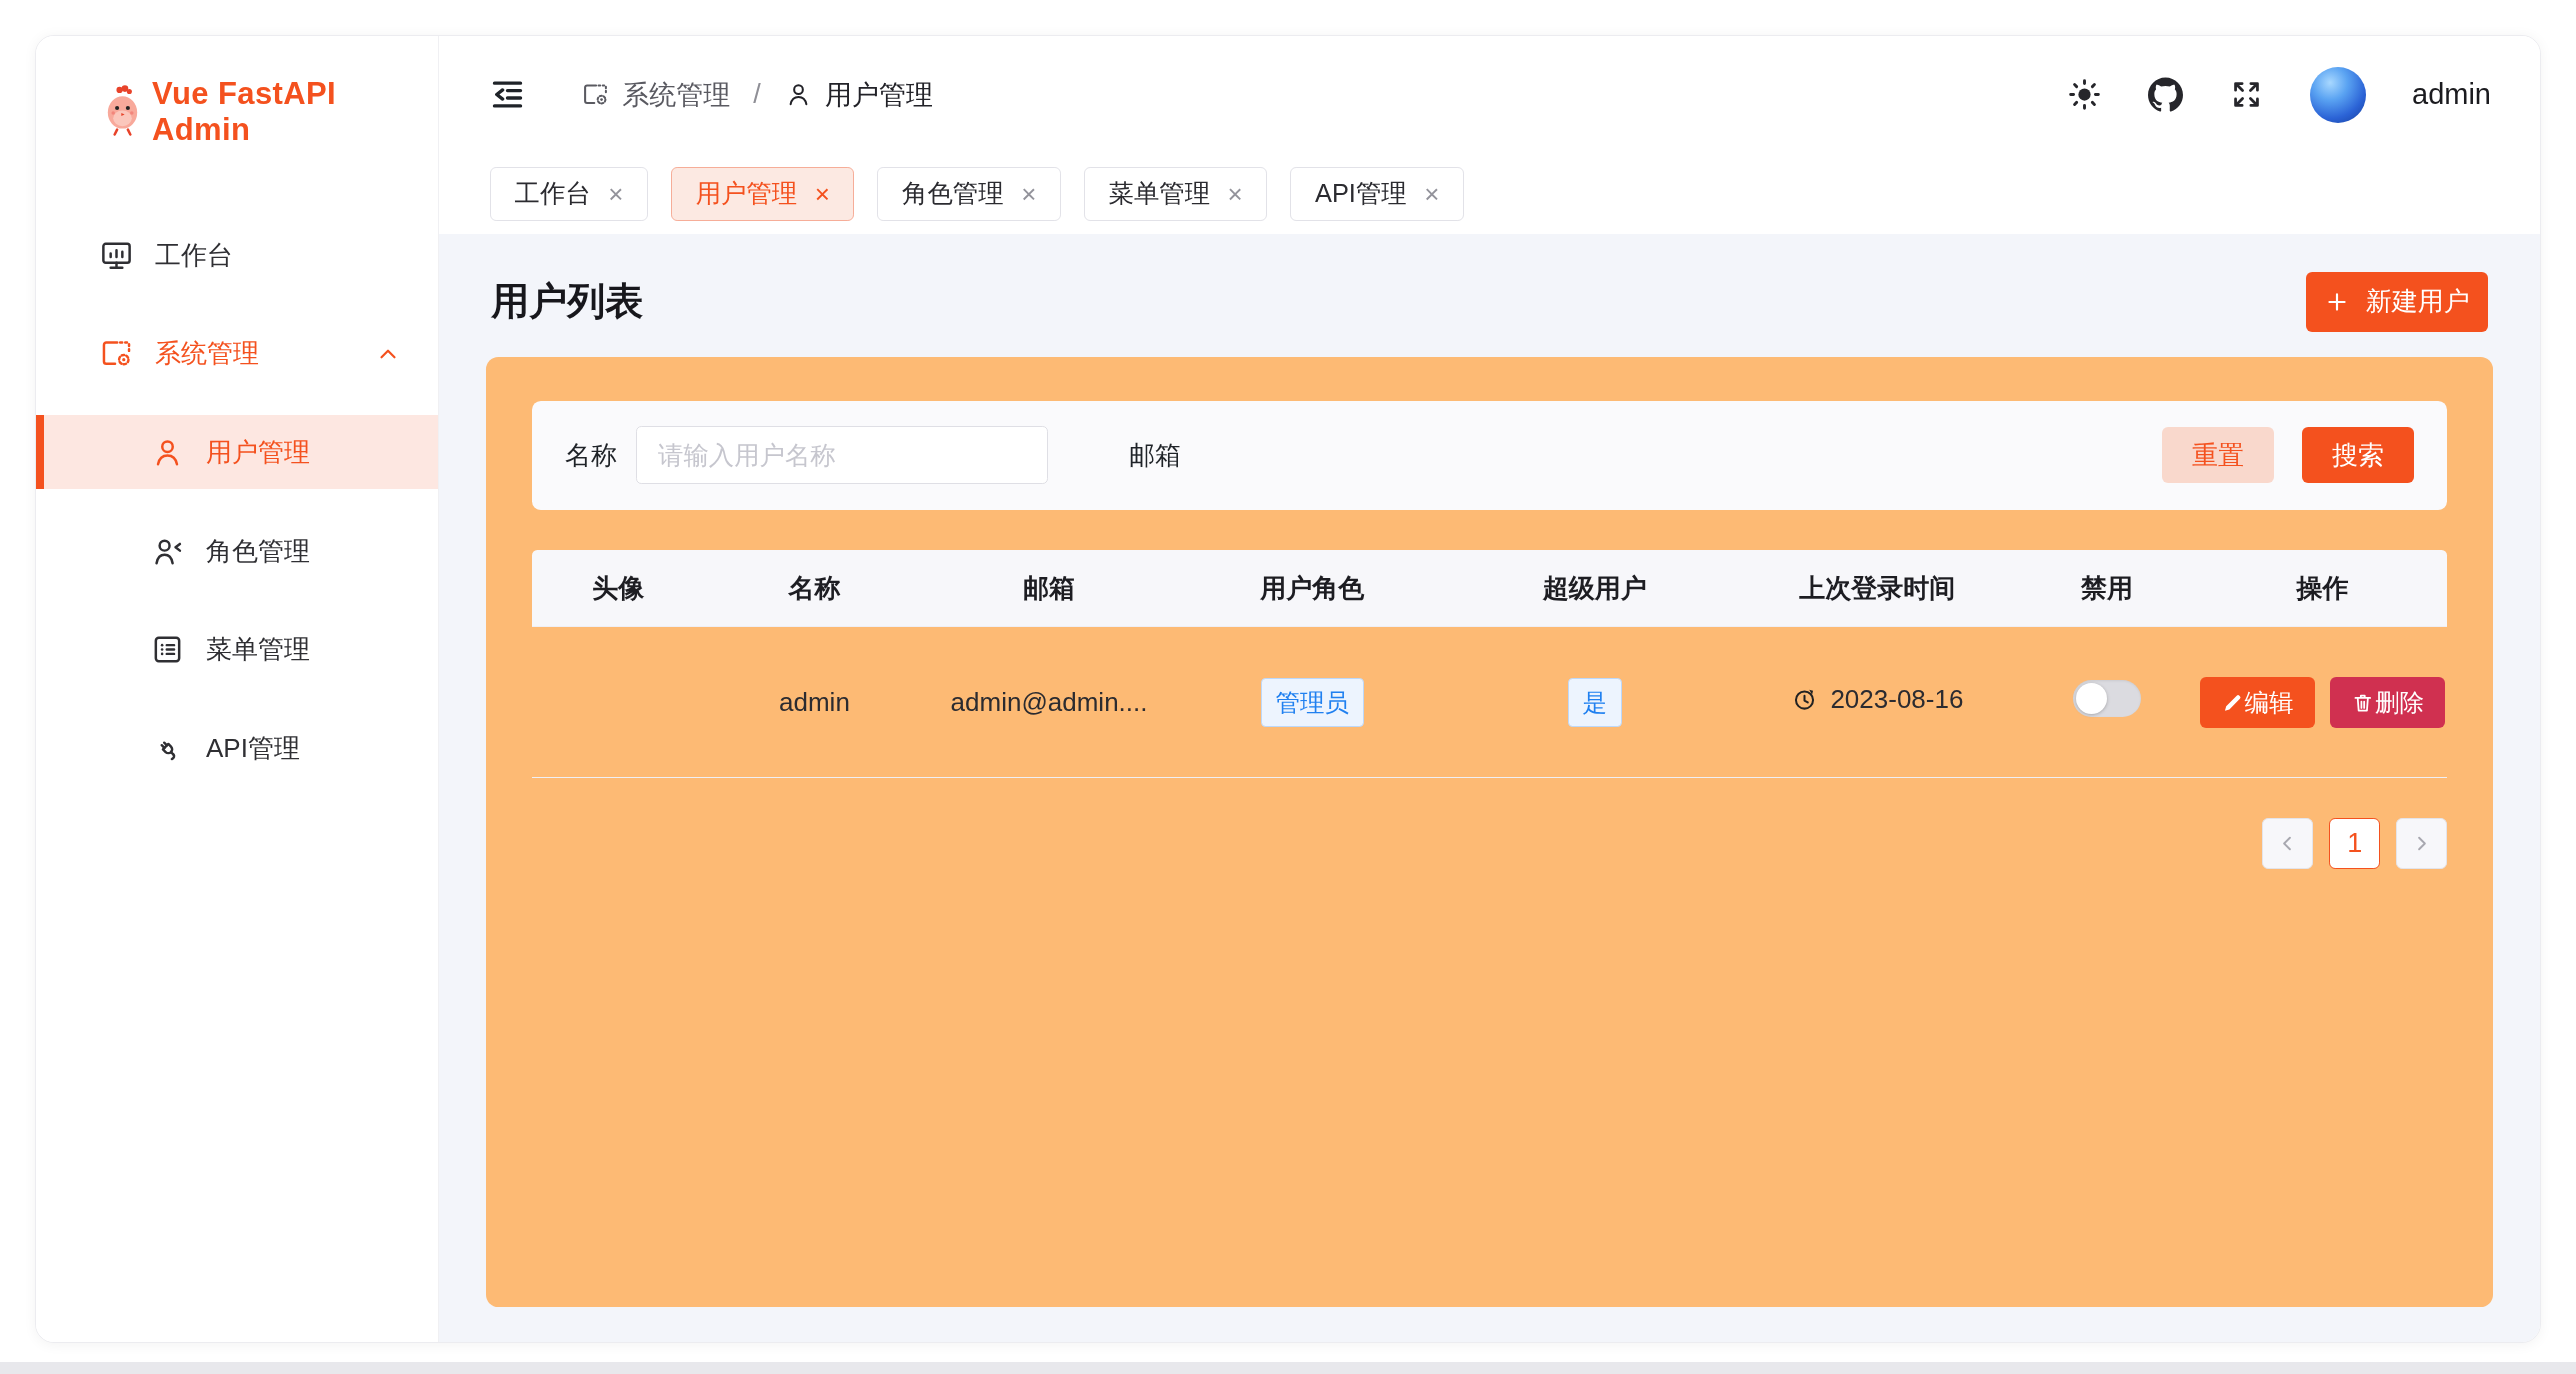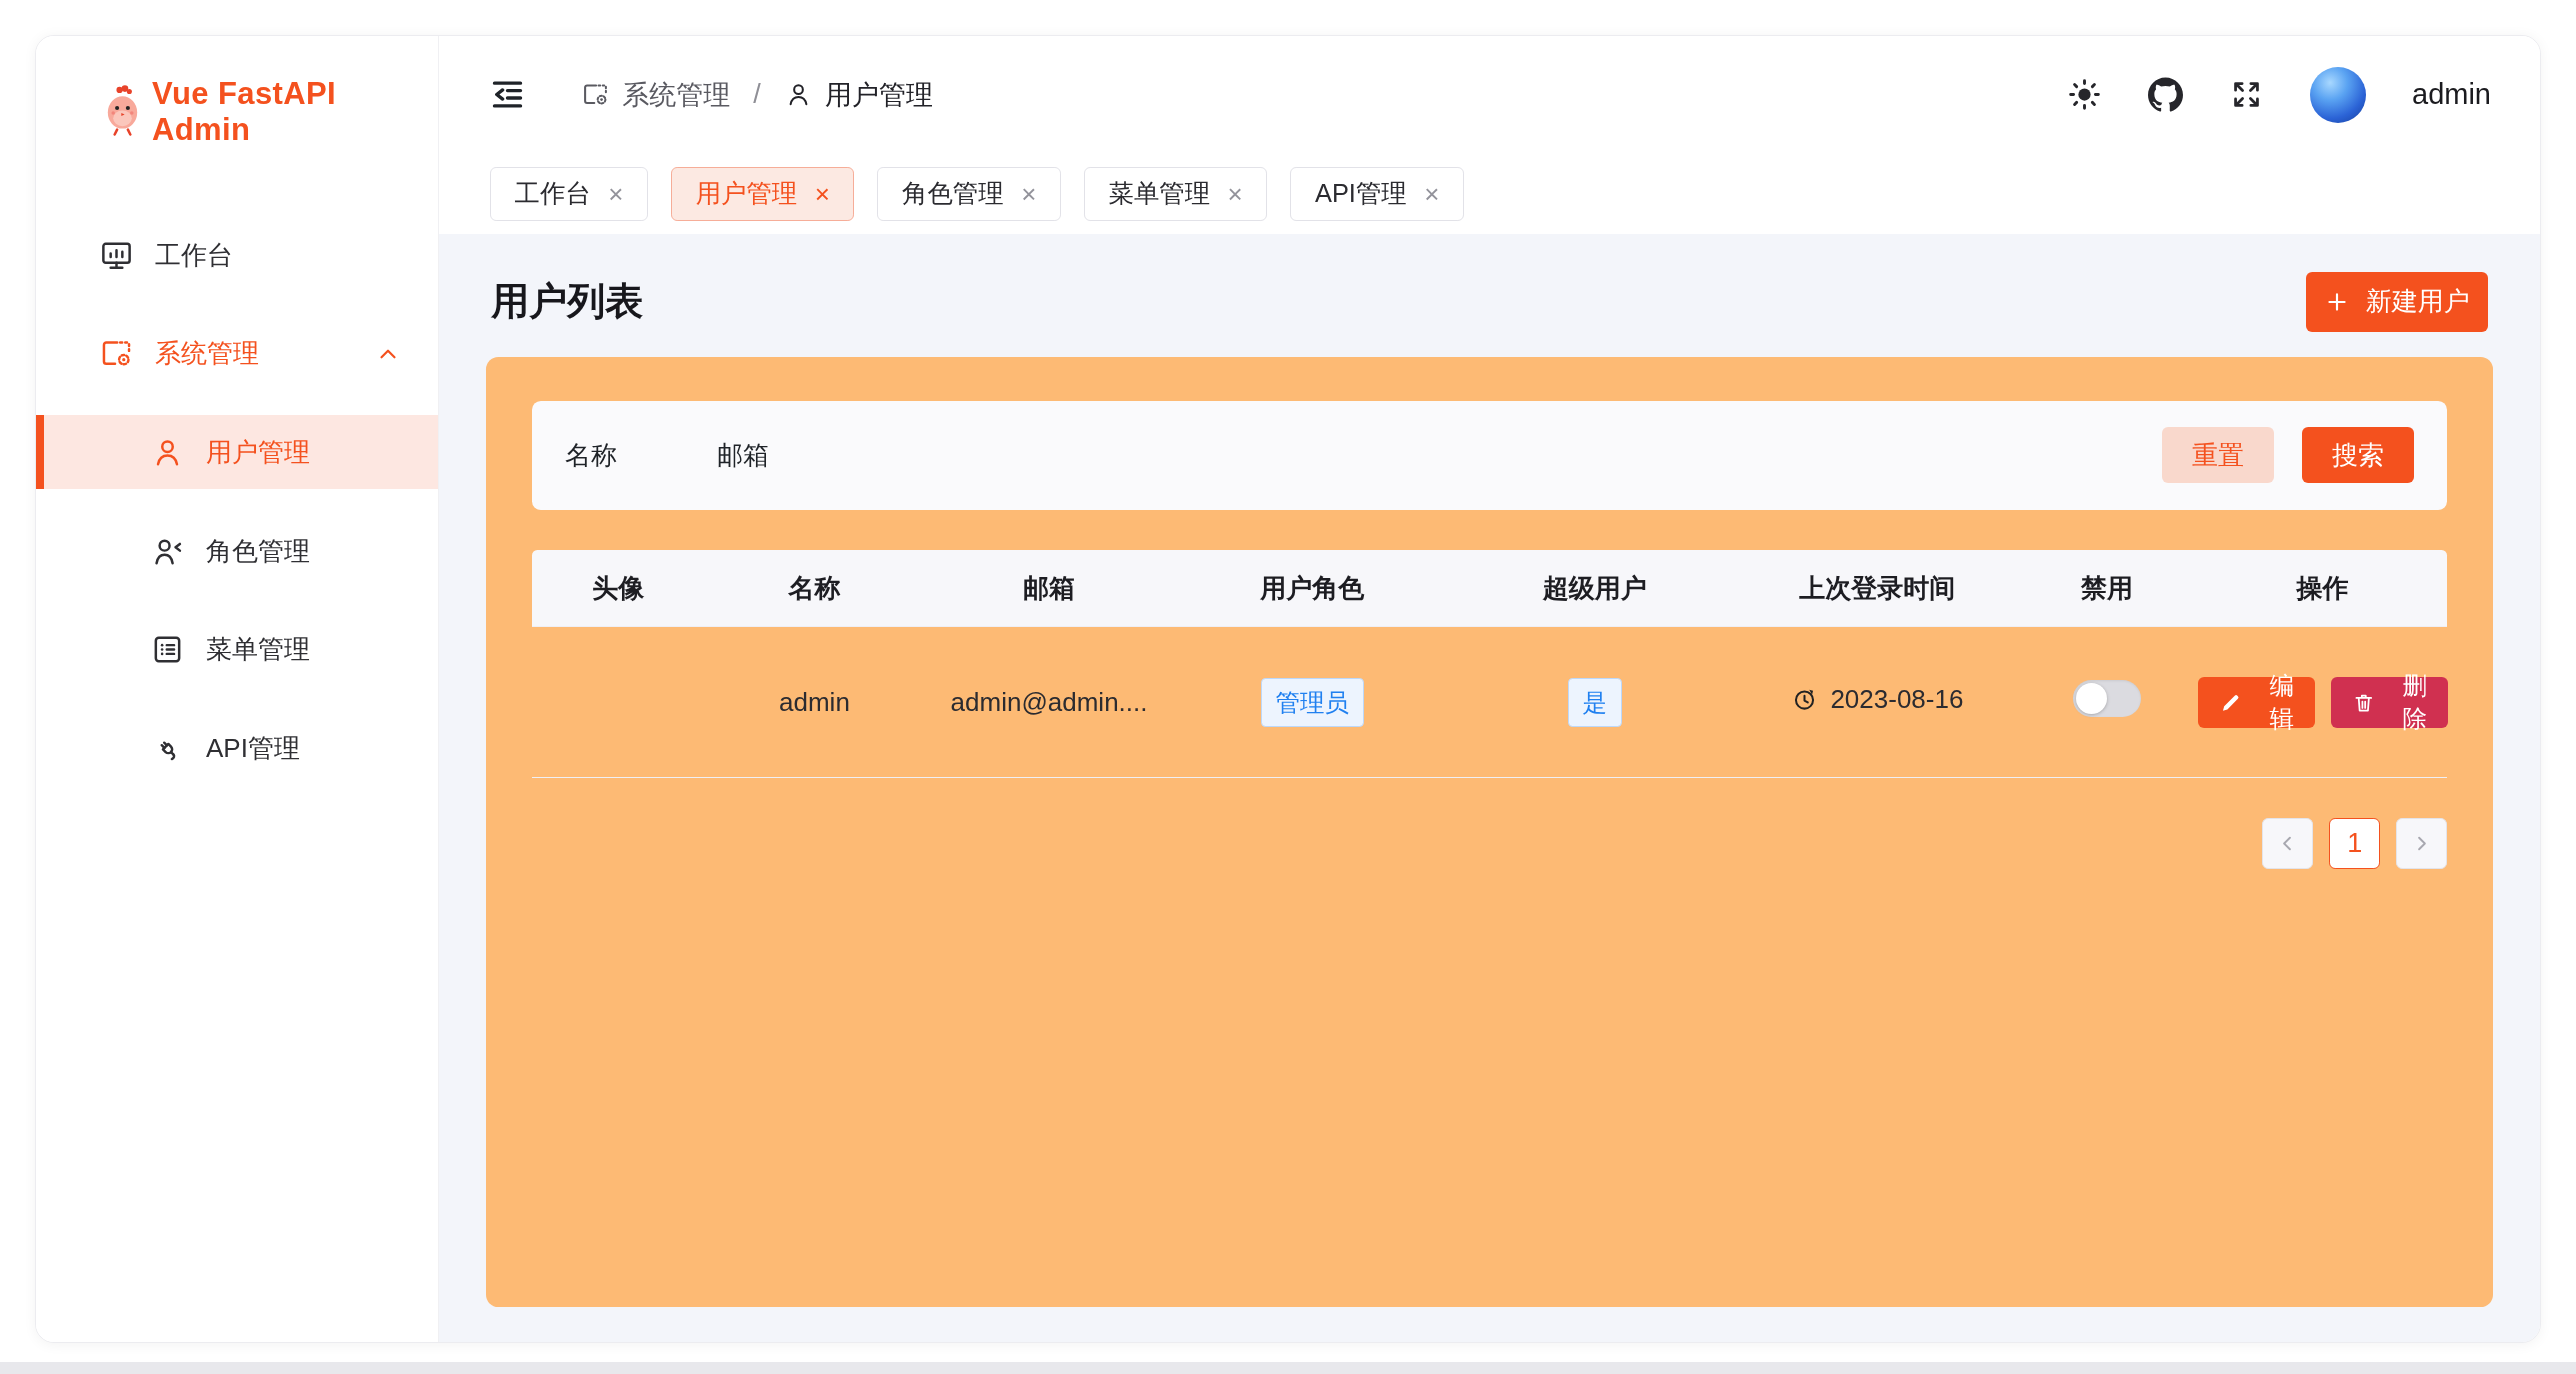--- a/index.html
+++ b/index.html
@@ -79,21 +79,21 @@
   .users td { height:151px; border-bottom:0.9px solid #EFEFF5; font-size:26px; color:#2b2b30; text-align:center; vertical-align:middle; }
   .tag { display:inline-block; padding:7px 14px; font-size:24.5px; color:var(--info);
     background:#EDF4FE; border:0.9px solid #BCD8FA; border-radius:4.4px; cursor:pointer; }
   .login-cell { display:inline-flex; align-items:center; gap:12.3px; }
   .login-cell svg { width:27px; height:27px; color:#222; }
   .switch { display:inline-block; width:68px; height:37px; border-radius:18.4px; background:#DBDBE0;
     position:relative; cursor:pointer; box-shadow:inset 0 0.9px 2.6px rgba(0,0,0,.08); }
   .knob { position:absolute; left:2.6px; top:2.6px; width:31.5px; height:31.5px; border-radius:50%; background:#fff;
     box-shadow:0 0.9px 3.5px rgba(0,0,0,.25); }
   .row-actions { display:inline-flex; gap:15.8px; }
-  .btn-edit, .btn-del { height:51px; display:inline-flex; align-items:center; gap:27px; padding:0 21px;
+  .btn-edit, .btn-del { height:51px; display:inline-flex; align-items:center; gap:0; padding:0 21px;
     border:none; border-radius:6.1px; color:#fff; font-size:24.5px; cursor:pointer; font-family:inherit; }
   .btn-edit { background:var(--primary); }
   .btn-del { background:var(--danger); }
   .btn-edit svg, .btn-del svg { width:23.6px; height:23.6px; }
 
   .pagination { margin-top:40px; display:flex; justify-content:flex-end; gap:15.8px; }
   .pg { width:51px; height:51px; border-radius:6.1px; display:inline-flex; align-items:center; justify-content:center;
     font-size:27px; cursor:pointer; }
   .pg-nav { background:#F7F7FA; border:0.9px solid #E4E4EA; color:#A8A8B0; }
   .pg-nav svg { width:23px; height:23px; }
@@ -292,20 +292,21 @@
               </svg>
           </span>
           <span>新建用户</span>
         </button>
       </div>
 
       <div class="card">
 
         <div class="filter-panel">
           <span class="f-label">名称</span>
+          <input class="f-input in-name" type="text" placeholder="请输入用户名称" style="">
           <span class="f-label gap-group">邮箱</span>
           <div class="f-actions">
             <button class="btn-reset">重置</button>
             <button class="btn-search">搜索</button>
           </div>
         </div>
 
         <table class="users">
           <colgroup>
             <col style="width:9%">

